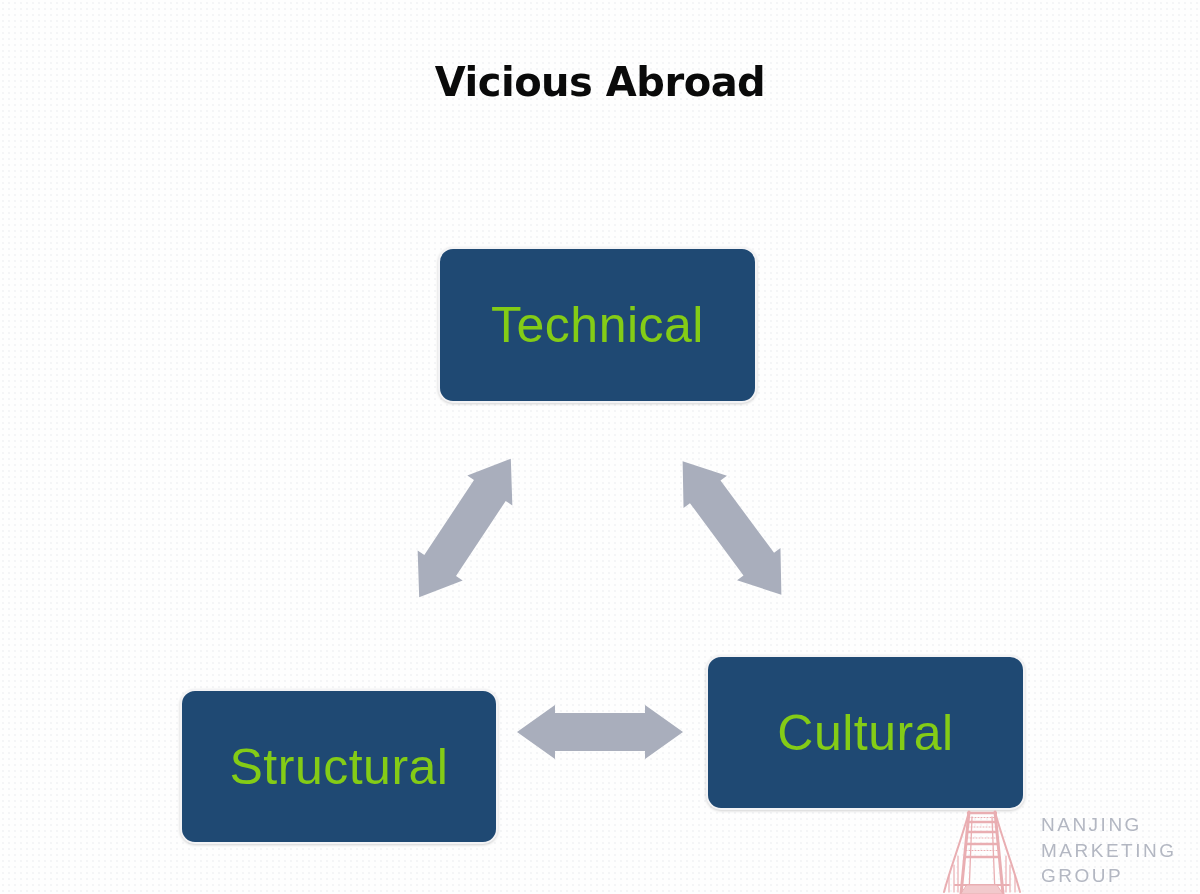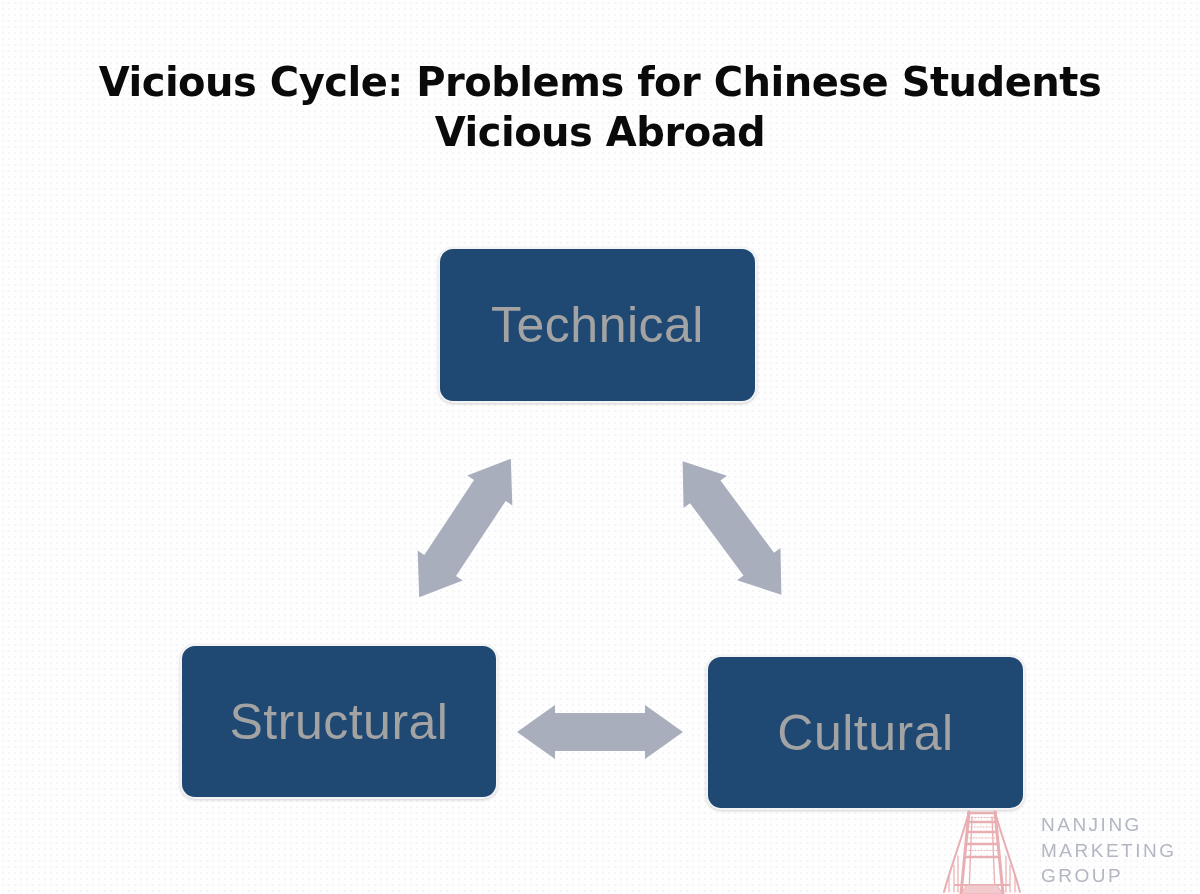--- a/index.html
+++ b/index.html
@@ -31,28 +31,28 @@
     background: #1f4973;
     border: 2px solid #f3f3f5;
     border-radius: 15px;
     box-shadow: 0 1px 3px rgba(0,0,0,0.18);
     display: flex;
     align-items: center;
     justify-content: center;
     box-sizing: border-box;
   }
   .node-label {
-    color: #a3a3a3;
+    color: #84cc16;
     font-family: "Liberation Sans", sans-serif;
     font-weight: 300;
     font-size: 50px;
     letter-spacing: 0.5px;
   }
   .node-technical  { left: 438px; top: 247px; width: 319px; height: 156px; }
-  .node-structural { left: 180px; top: 644px; width: 318px; height: 155px; }
+  .node-structural { left: 180px; top: 689px; width: 318px; height: 155px; }
   .node-cultural   { left: 706px; top: 655px; width: 319px; height: 155px; }
   .arrow {
     position: absolute;
     width: 166px;
     height: 54px;
     overflow: visible;
   }
   .arrow-tech-struct { left: 382px; top: 501px; transform: rotate(-56.5deg); }
   .arrow-tech-cult   { left: 649px; top: 501px; transform: rotate(53.5deg); }
   .arrow-struct-cult { left: 517px; top: 705px; }
@@ -71,21 +71,20 @@
     color: #b3b7c2;
     white-space: nowrap;
   }
 </style>
 </head>
 <body>
 
 <div class="slide">
 
   <div class="title">
-    <div>Vicious Cycle: Problems for Chinese Students</div>
     <div>Vicious Abroad</div>
   </div>
 
   <div class="node node-technical">
     <span class="node-label">Technical</span>
   </div>
 
   <div class="node node-structural">
     <span class="node-label">Structural</span>
   </div>

